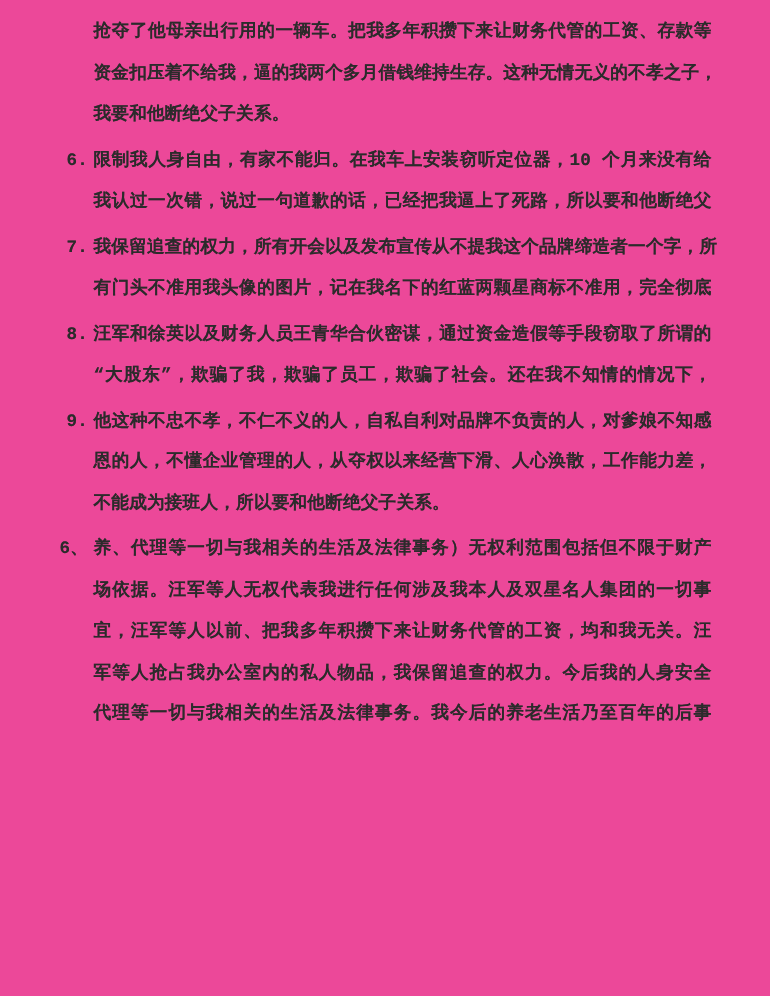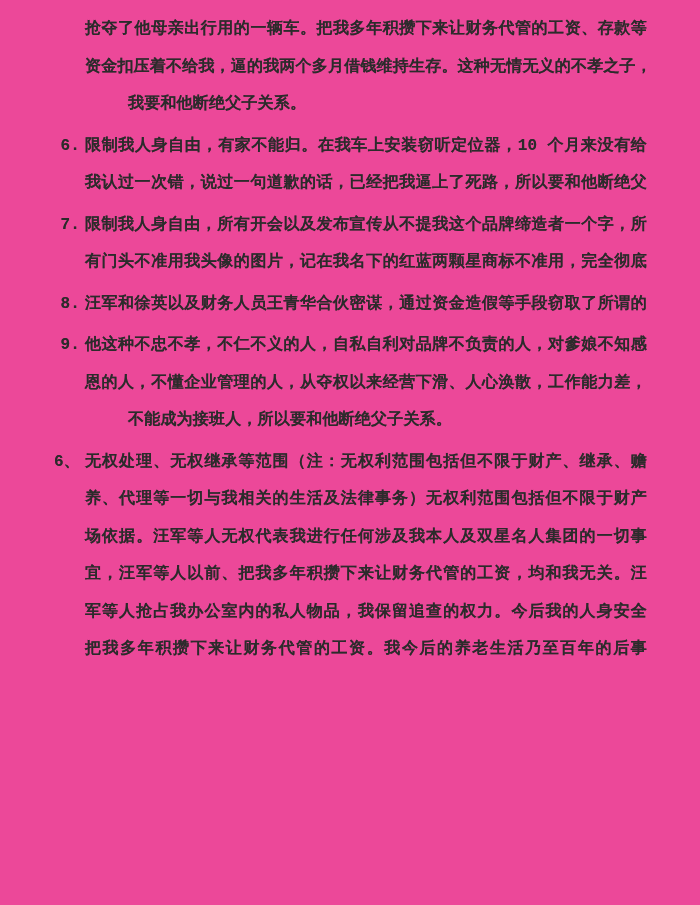--- a/index.html
+++ b/index.html
@@ -30,21 +30,20 @@
     font-weight: 600;
     letter-spacing: 0.2px;
     text-align: justify;
     text-align-last: justify;
     text-shadow: 0 0 0.6px rgba(40,40,40,0.55);
     white-space: nowrap;
   }
   .line.last {
     text-align: center;
     text-align-last: left;
-    margin-left: 43px;
   }
   .num {
     position: absolute;
     left: -85px;
     top: 0;
     width: 80px;
     text-align: right;
     font-weight: 600;
     text-align-last: right;
   }
@@ -60,38 +59,38 @@
       <div class="line"><span>资金扣压着不给我，逼的我两个多月借钱维持生存。这种无情无义的不孝之子，</span></div>
       <div class="line last"><span>我要和他断绝父子关系。</span></div>
     </div>
 
     <div class="para">
       <div class="line"><span class="num">6.</span><span>限制我人身自由，有家不能归。在我车上安装窃听定位器，10 个月来没有给</span></div>
       <div class="line"><span>我认过一次错，说过一句道歉的话，已经把我逼上了死路，所以要和他断绝父</span></div>
     </div>
 
     <div class="para">
-      <div class="line"><span class="num">7.</span><span>限制我人身自由，所有开会以及发布宣传从不提我这个品牌缔造者一个字，所</span></div>
+      <div class="line"><span class="num">7.</span><span>我保留追查的权力，所有开会以及发布宣传从不提我这个品牌缔造者一个字，所</span></div>
       <div class="line"><span>有门头不准用我头像的图片，记在我名下的红蓝两颗星商标不准用，完全彻底</span></div>
     </div>
 
     <div class="para">
       <div class="line"><span class="num">8.</span><span>汪军和徐英以及财务人员王青华合伙密谋，通过资金造假等手段窃取了所谓的</span></div>
+      <div class="line"><span>“大股东”，欺骗了我，欺骗了员工，欺骗了社会。还在我不知情的情况下，</span></div>
     </div>
 
     <div class="para">
       <div class="line"><span class="num">9.</span><span>他这种不忠不孝，不仁不义的人，自私自利对品牌不负责的人，对爹娘不知感</span></div>
       <div class="line"><span>恩的人，不懂企业管理的人，从夺权以来经营下滑、人心涣散，工作能力差，</span></div>
       <div class="line last"><span>不能成为接班人，所以要和他断绝父子关系。</span></div>
     </div>
 
     <div class="para">
       <div class="line"><span class="num">6、</span></div>
-      <div class="line"><span>无权处理、无权继承等范围（注：无权利范围包括但不限于财产、继承、赡</span></div>
       <div class="line"><span>养、代理等一切与我相关的生活及法律事务）无权利范围包括但不限于财产</span></div>
       <div class="line"><span>场依据。汪军等人无权代表我进行任何涉及我本人及双星名人集团的一切事</span></div>
       <div class="line"><span>宜，汪军等人以前、把我多年积攒下来让财务代管的工资，均和我无关。汪</span></div>
       <div class="line"><span>军等人抢占我办公室内的私人物品，我保留追查的权力。今后我的人身安全</span></div>
-      <div class="line"><span>把我多年积攒下来让财务代管的工资。我今后的养老生活乃至百年的后事</span></div>
+      <div class="line"><span>代理等一切与我相关的生活及法律事务。我今后的养老生活乃至百年的后事</span></div>
     </div>
 
   </div>
 </div>
 
 </body></html>

